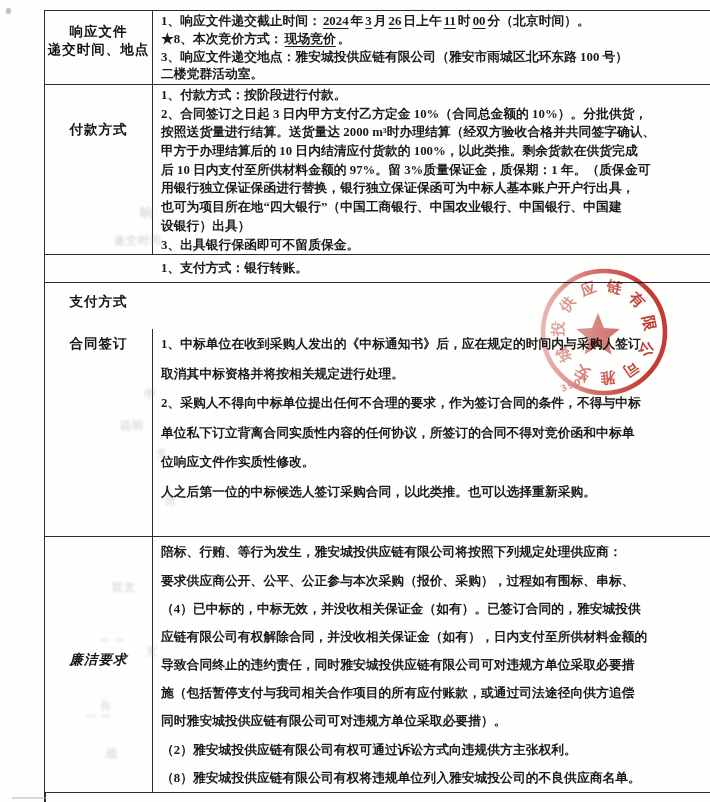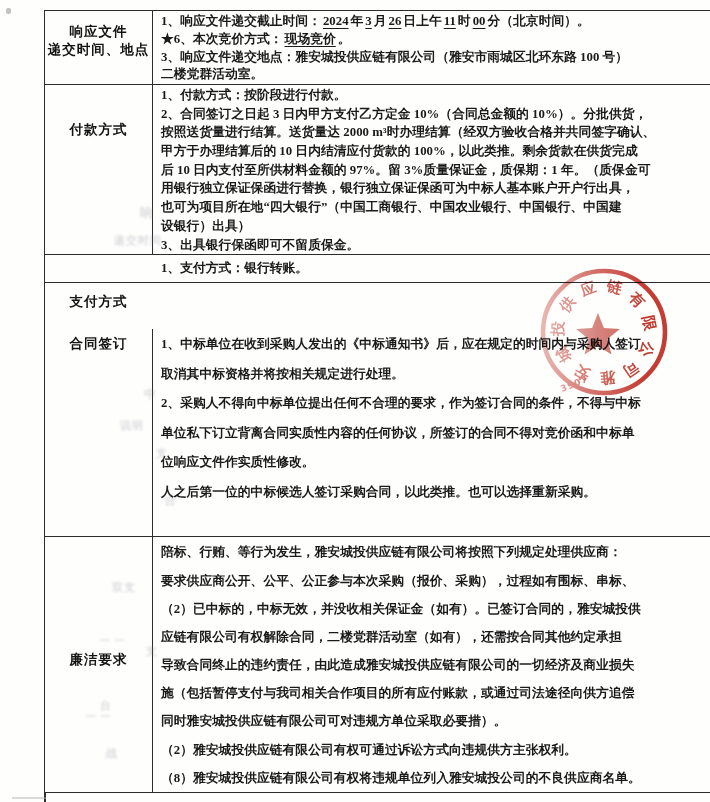--- a/index.html
+++ b/index.html
@@ -17,21 +17,21 @@
   .r0{height:74px;} .r1{height:188px;} .r2{height:28px;} .r3{height:238px;margin-top:46px;}
   .label-cell{
     width:108px;flex:0 0 108px;border-right:1.6px solid #2c2c2c;box-sizing:border-box;
     display:flex;flex-direction:column;align-items:center;
     font-weight:700;font-size:13.5px;letter-spacing:1px;color:#141414;
   }
   .lc0{padding-top:12px;} .lc0 .label-line+.label-line{}
   .lc1{padding-top:36px;}
   .lc2{justify-content:center;margin-top:47px;}
   .lc3{padding-top:6px;}
-  .lc4{padding-top:114px;}
+  .lc4{padding-top:114px;font-style:italic;}
   .content-cell{
     flex:1;box-sizing:border-box;padding:0 8px;overflow:hidden;
     font-size:12.8px;font-weight:600;color:#1a1a1a;
   }
   .content-line{white-space:nowrap;}
   .cc0{padding-top:2px;} .cc0 .content-line{line-height:17.8px;height:17.8px;font-family:Liberation Serif, serif;}
   .cc1{padding-top:1px;} .cc1 .content-line{line-height:18.7px;height:18.7px;}
   .cc2{display:flex;align-items:center;}
   .cc3{padding-top:1px;} .cc3 .content-line{line-height:29.5px;height:29.5px;}
   .cc4{padding-top:1px;} .cc4 .content-line{line-height:28.2px;height:28.2px;}
@@ -55,21 +55,21 @@
   <div class="speck"></div>
 
   <div class="doc-table">
       <div class="trow r0">
         <div class="label-cell lc0">
           <div class="label-line">响应文件</div>
           <div class="label-line">递交时间、地点</div>
         </div>
         <div class="content-cell cc0">
           <div class="content-line"><span>1、响应文件递交截止时间：</span><span class="u">2024</span><span>年</span><span class="u">3</span><span>月</span><span class="u">26</span><span>日上午</span><span class="u">11</span><span>时</span><span class="u">00</span><span>分（北京时间）。</span></div>
-          <div class="content-line"><span>★6、本次竞价方式：</span><span class="u">现场竞价</span><span>。</span></div>
+          <div class="content-line"><span>★8、本次竞价方式：</span><span class="u">现场竞价</span><span>。</span></div>
           <div class="content-line"><span>3、响应文件递交地点：雅安城投供应链有限公司（雅安市雨城区北环东路 100 号）</span></div>
           <div class="content-line"><span>二楼党群活动室。</span></div>
         </div>
       </div>
       <div class="trow r1">
         <div class="label-cell lc1">
           <div class="label-line">付款方式</div>
         </div>
         <div class="content-cell cc1">
           <div class="content-line"><span>1、付款方式：按阶段进行付款。</span></div>
@@ -104,23 +104,23 @@
           <div class="content-line"><span>人之后第一位的中标候选人签订采购合同，以此类推。也可以选择重新采购。</span></div>
         </div>
       </div>
       <div class="trow r4">
         <div class="label-cell lc4">
           <div class="label-line">廉洁要求</div>
         </div>
         <div class="content-cell cc4">
           <div class="content-line"><span>陪标、行贿、等行为发生，雅安城投供应链有限公司将按照下列规定处理供应商：</span></div>
           <div class="content-line"><span>要求供应商公开、公平、公正参与本次采购（报价、采购），过程如有围标、串标、</span></div>
-          <div class="content-line"><span>（2）已中标的，中标无效，并没收相关保证金（如有）。已签订合同的，雅安城投供</span></div>
-          <div class="content-line"><span>应链有限公司有权解除合同，二楼党群活动室（如有），还需按合同其他约定承担</span></div>
-          <div class="content-line"><span>导致合同终止的违约责任，由此造成雅安城投供应链有限公司的一切经济及商业损失</span></div>
+          <div class="content-line"><span>（4）已中标的，中标无效，并没收相关保证金（如有）。已签订合同的，雅安城投供</span></div>
+          <div class="content-line"><span>应链有限公司有权解除合同，并没收相关保证金（如有），日内支付至所供材料金额的</span></div>
+          <div class="content-line"><span>导致合同终止的违约责任，同时雅安城投供应链有限公司可对违规方单位采取必要措</span></div>
           <div class="content-line"><span>施（包括暂停支付与我司相关合作项目的所有应付账款，或通过司法途径向供方追偿</span></div>
           <div class="content-line"><span>同时雅安城投供应链有限公司可对违规方单位采取必要措）。</span></div>
           <div class="content-line"><span>（2）雅安城投供应链有限公司有权可通过诉讼方式向违规供方主张权利。</span></div>
           <div class="content-line"><span>（8）雅安城投供应链有限公司有权将违规单位列入雅安城投公司的不良供应商名单。</span></div>
         </div>
       </div>
     </div>
 
   <svg class="seal" width="150" height="150" viewBox="0 0 150 150">
     <defs>

